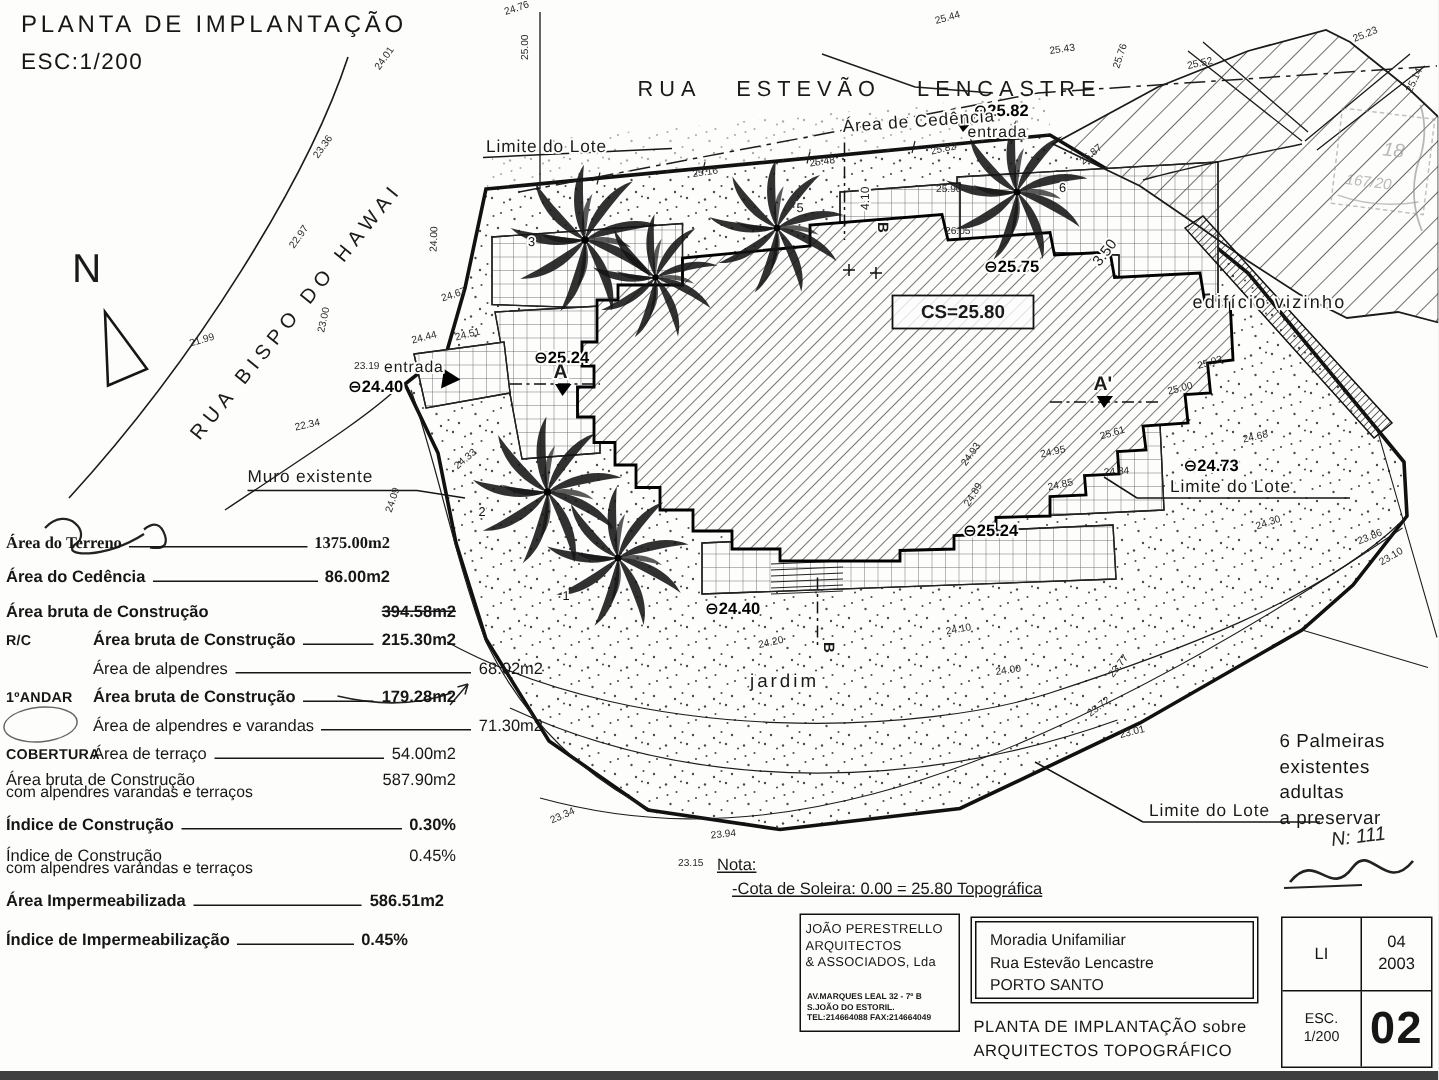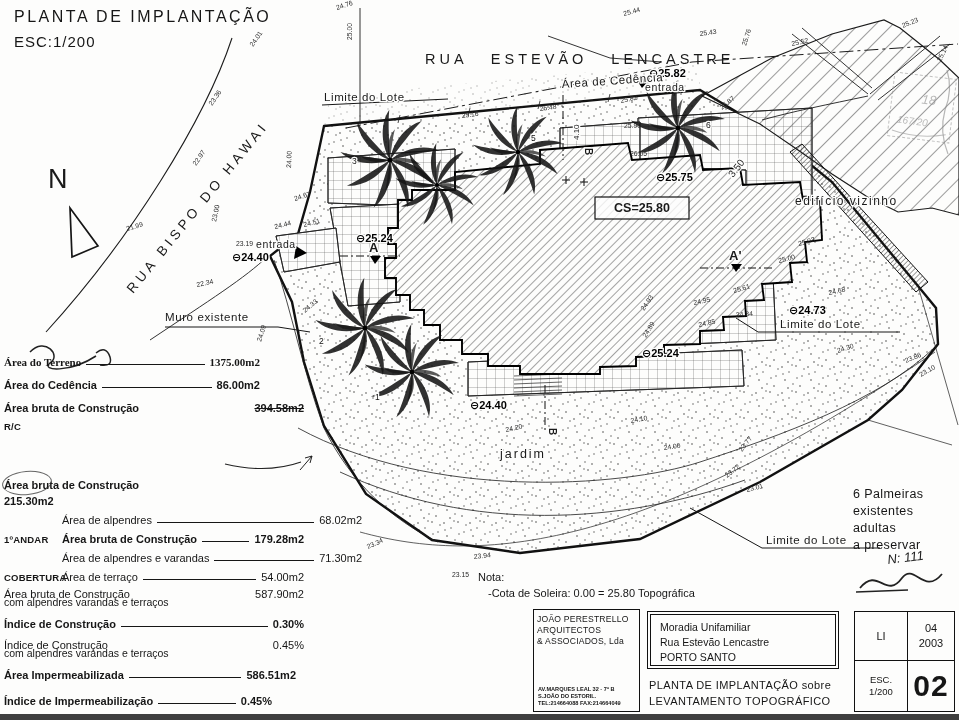--- a/index.html
+++ b/index.html
@@ -30,27 +30,27 @@
   .albl{white-space:nowrap;}
   .fill{flex:1;border-bottom:1.1px solid #161616;margin:0 5px;align-self:flex-end;margin-bottom:3px;}
   .sp{flex:1;}
   .aval{white-space:nowrap;font-weight:700;}
   .arow:not(.b) .aval{font-weight:400;}
   .struck{text-decoration:line-through;}
   .sub{font-size:10.5px;margin:-4px 0 7px 0;}
   #rc-circle{left:2px;top:471px;width:48px;height:22px;border:1.5px solid #333;
              border-radius:50%;transform:rotate(-5deg);opacity:.75;}
 
-  #nota{left:478px;top:571px;font-size:11px;}
+  #nota{left:478px;top:571px;font-size:11px;text-decoration:underline;}
   #nota div{margin-top:4px;padding-left:10px;}
 
   #palms-note{left:853px;top:486px;font-size:12.5px;letter-spacing:.4px;line-height:17px;}
 
   .tbox{border:1.8px solid #111;box-sizing:border-box;background:#fdfdfc;}
-  #arch-box{left:533px;top:609px;width:107px;height:103px;padding:4px 3px;}
+  #arch-box{left:533px;top:609px;width:107px;height:79px;padding:4px 3px;}
   #arch-name{font-size:8.6px;line-height:11px;letter-spacing:.2px;}
   #arch-addr{position:absolute;left:4px;bottom:4px;font-size:5.6px;line-height:7px;font-weight:700;}
   #proj-box{left:647px;top:611px;width:192px;height:58px;padding:2px;}
   #proj-inner{border:1.2px solid #111;width:100%;height:100%;box-sizing:border-box;
               padding:5px 12px 0 9px;font-size:10.5px;line-height:15px;}
   #proj-sub{left:649px;top:677px;font-size:11px;line-height:16px;letter-spacing:.4px;}
   #meta-box{left:854px;top:611px;width:101px;height:101px;display:grid;
             grid-template-columns:53px 1fr;grid-template-rows:49px 1fr;}
   .mcell{border-right:1.4px solid #111;border-bottom:1.4px solid #111;
          display:flex;flex-direction:column;align-items:center;justify-content:center;}
@@ -328,21 +328,21 @@
       <div class="arow b" style="width: 256px; margin-bottom: 11px; text-align: right;">
         <span class="albl">Área do Cedência</span>
         <div class="fill"></div>
         <span class="aval">86.00m2</span>
       </div>
       <div class="arow b" style="width: 300px; margin-bottom: 7px;">
         <span class="albl">Área bruta de Construção</span>
         <div class="sp"></div>
         <span class="aval struck">394.58m2</span>
       </div>
-      <div class="arow b" style="width: 300px; margin-bottom: 7px; flex-direction: column;">
+      <div class="arow b" style="width: 300px; margin-bottom: 7px;">
         <span class="prefix">R/C</span>
         <span class="albl">Área bruta de Construção</span>
         <div class="fill"></div>
         <span class="aval">215.30m2</span>
       </div>
       <div class="arow" style="width: 300px; margin-bottom: 7px; padding-left: 58px;">
         <span class="albl">Área de alpendres</span>
         <div class="fill"></div>
         <span class="aval">68.02m2</span>
       </div>
@@ -420,21 +420,21 @@
 
 <div class="abs tbox" id="proj-box">
   <div id="proj-inner">
     <div>Moradia Unifamiliar</div>
     <div>Rua Estevão Lencastre</div>
     <div>PORTO SANTO</div>
   </div>
 </div>
 <div class="abs" id="proj-sub">
   <div>PLANTA DE IMPLANTAÇÃO sobre</div>
-  <div>LEVANTAMENTO TOPOGRÁFICO</div>
+  <div>ARQUITECTOS TOPOGRÁFICO</div>
 </div>
 
 <div class="abs tbox" id="meta-box">
   <div class="mcell" id="m-li">LI</div>
   <div class="mcell" id="m-date">
     <div>04</div>
     <div>2003</div>
   </div>
   <div class="mcell" id="m-esc">
     <div>ESC.</div>

